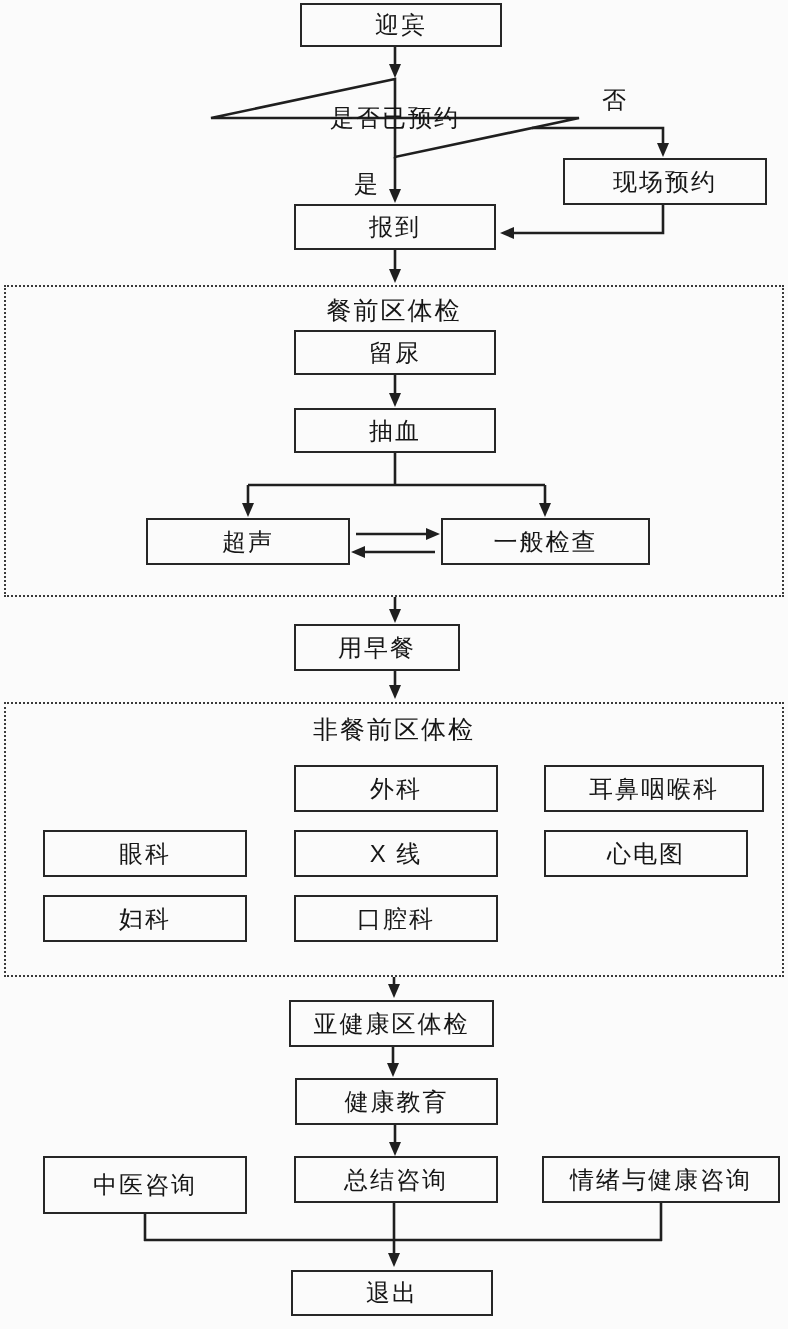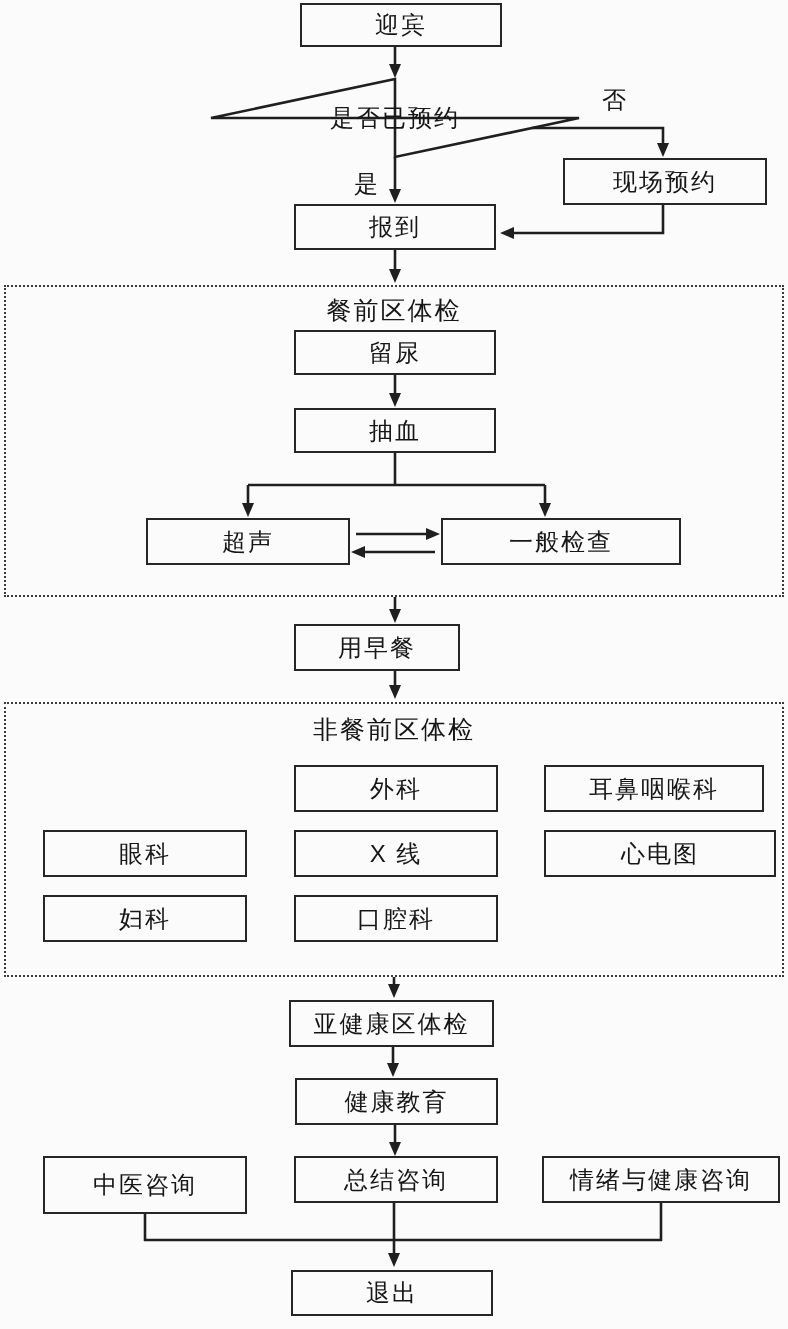--- a/index.html
+++ b/index.html
@@ -93,32 +93,32 @@
   <div class="node" style="left:563px;top:158px;width:204px;height:47px;">现场预约</div>
 
   <div class="node" style="left:294px;top:204px;width:202px;height:46px;">报到</div>
 
   <div class="zone" style="left:4px;top:285px;width:780px;height:312px;"></div>
   <div class="zone-title" style="top:294px;">餐前区体检</div>
 
   <div class="node" style="left:294px;top:330px;width:202px;height:45px;">留尿</div>
   <div class="node" style="left:294px;top:408px;width:202px;height:45px;">抽血</div>
   <div class="node" style="left:146px;top:518px;width:204px;height:47px;">超声</div>
-  <div class="node" style="left:441px;top:518px;width:240px;height:47px;">一般检查</div>
+  <div class="node" style="left:441px;top:518px;width:209px;height:47px;">一般检查</div>
 
   <div class="node" style="left:294px;top:624px;width:166px;height:47px;">用早餐</div>
 
   <div class="zone" style="left:4px;top:702px;width:780px;height:275px;"></div>
   <div class="zone-title" style="top:713px;">非餐前区体检</div>
 
   <div class="node" style="left:294px;top:765px;width:204px;height:47px;">外科</div>
   <div class="node" style="left:544px;top:765px;width:220px;height:47px;">耳鼻咽喉科</div>
   <div class="node" style="left:43px;top:830px;width:204px;height:47px;">眼科</div>
   <div class="node" style="left:294px;top:830px;width:204px;height:47px;">X 线</div>
-  <div class="node" style="left:544px;top:830px;width:232px;height:47px;">心电图</div>
+  <div class="node" style="left:544px;top:830px;width:204px;height:47px;">心电图</div>
   <div class="node" style="left:43px;top:895px;width:204px;height:47px;">妇科</div>
   <div class="node" style="left:294px;top:895px;width:204px;height:47px;">口腔科</div>
 
   <div class="node" style="left:289px;top:1000px;width:205px;height:47px;">亚健康区体检</div>
   <div class="node" style="left:295px;top:1078px;width:203px;height:47px;">健康教育</div>
 
   <div class="node" style="left:43px;top:1156px;width:204px;height:58px;">中医咨询</div>
   <div class="node" style="left:294px;top:1156px;width:204px;height:47px;">总结咨询</div>
   <div class="node" style="left:542px;top:1156px;width:238px;height:47px;">情绪与健康咨询</div>
 

